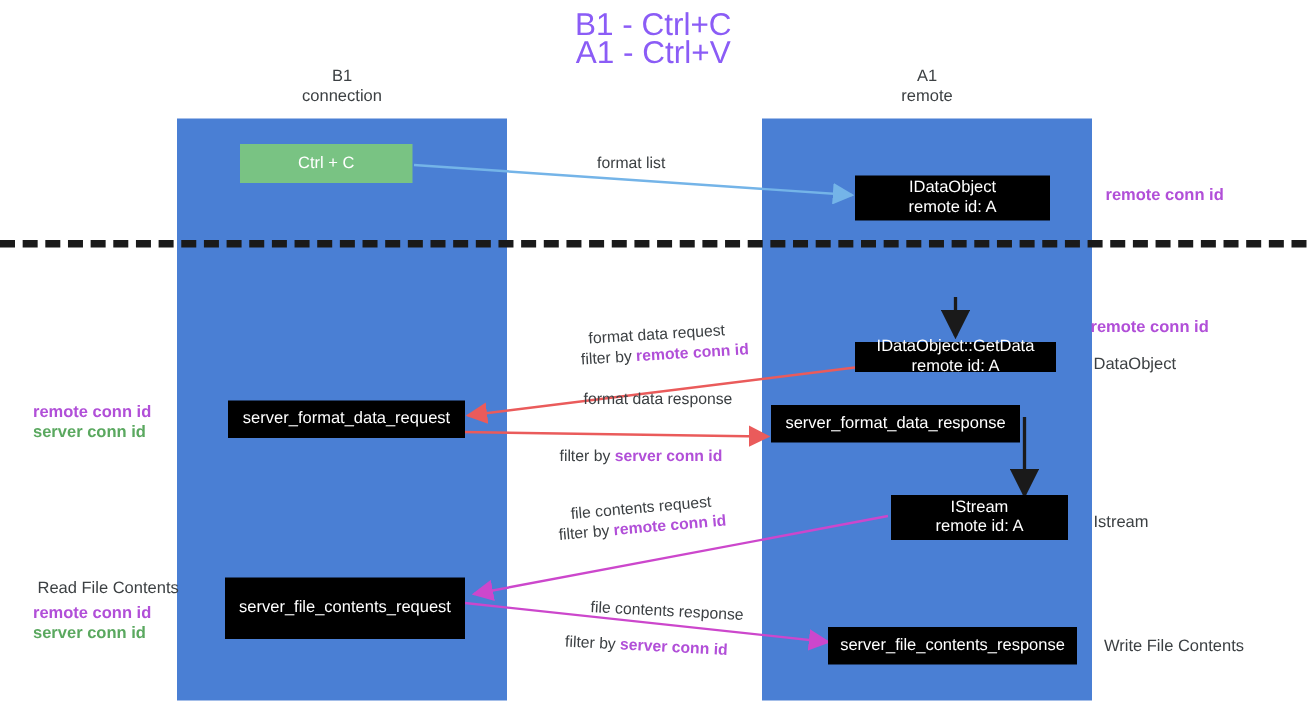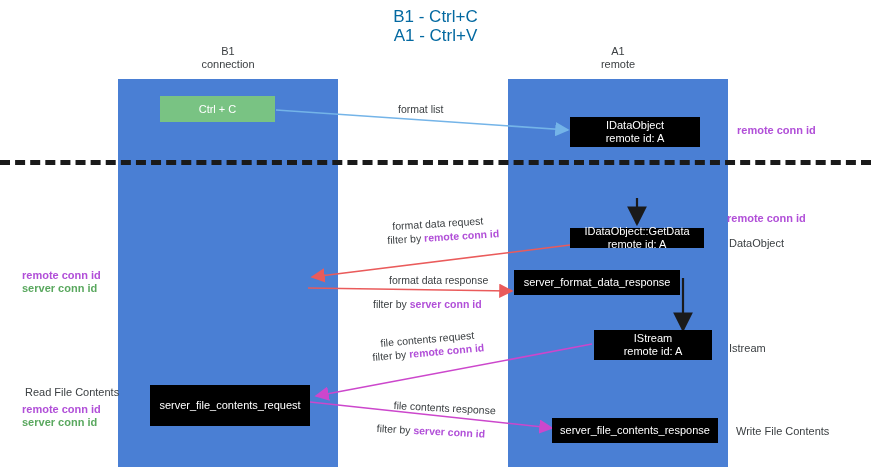--- a/index.html
+++ b/index.html
@@ -19,21 +19,21 @@
 
   .lane-head{
     position:absolute;text-align:center;font-size:11px;line-height:13px;
     color:#3c4043;
   }
   .lane-head-b1{left:128px;top:45px;width:200px;}
   .lane-head-a1{left:518px;top:45px;width:200px;}
 
   .title{
     position:absolute;left:0;top:7px;width:871px;text-align:center;
-    font-size:17px;line-height:19px;color:#0369a1;
+    font-size:21px;line-height:19px;color:#8b5cf6;
   }
 
   .divider{
     position:absolute;left:0px;top:160px;width:871px;height:0px;
     border-top:5px dashed #1a1a1a;
   }
 
   .box{
     position:absolute;
     display:flex;align-items:center;justify-content:center;
@@ -122,20 +122,23 @@
     <span>IDataObject</span>
     <span>remote id: A</span>
   </div>
 
 
   <div class="box orange" style="left:570px;top:228px;width:134px;height:20px;">
     <span>IDataObject::GetData</span>
     <span>remote id: A</span>
   </div>
 
+  <div class="box orange" style="left:152px;top:267px;width:158px;height:25px;">
+    <span>server_format_data_request</span>
+  </div>
 
   <div class="box orange" style="left:514px;top:270px;width:166px;height:25px;justify-content:center;">
     <span>server_format_data_response</span>
   </div>
 
   <div class="box orange" style="left:594px;top:330px;width:118px;height:30px;">
     <span>IStream</span>
     <span>remote id: A</span>
   </div>
 
@@ -147,21 +150,21 @@
     <span>server_file_contents_response</span>
   </div>
 
   <div class="edgelabel" style="left:398px;top:103px;">format list</div>
 
   <div class="edgelabel" style="left:392px;top:220px;transform:rotate(-3.5deg);transform-origin:left top;">format data request</div>
   <div class="edgelabel" style="left:387px;top:234px;transform:rotate(-3.5deg);transform-origin:left top;">
     <span class="dark">filter by </span><span class="purple">remote conn id</span>
   </div>
 
-  <div class="edgelabel" style="left:389px;top:274px;">format data response</div>
+  <div class="edgelabel" style="left:389px;top:260px;">format data response</div>
   <div class="edgelabel" style="left:373px;top:298px;">
     <span class="dark">filter by </span><span class="purple">server conn id</span>
   </div>
 
   <div class="edgelabel" style="left:380px;top:337px;transform:rotate(-5deg);transform-origin:left top;">file contents request</div>
   <div class="edgelabel" style="left:372px;top:351px;transform:rotate(-5deg);transform-origin:left top;">
     <span class="dark">filter by </span><span class="purple">remote conn id</span>
   </div>
 
   <div class="edgelabel" style="left:394px;top:399px;transform:rotate(3deg);transform-origin:left top;">file contents response</div>

